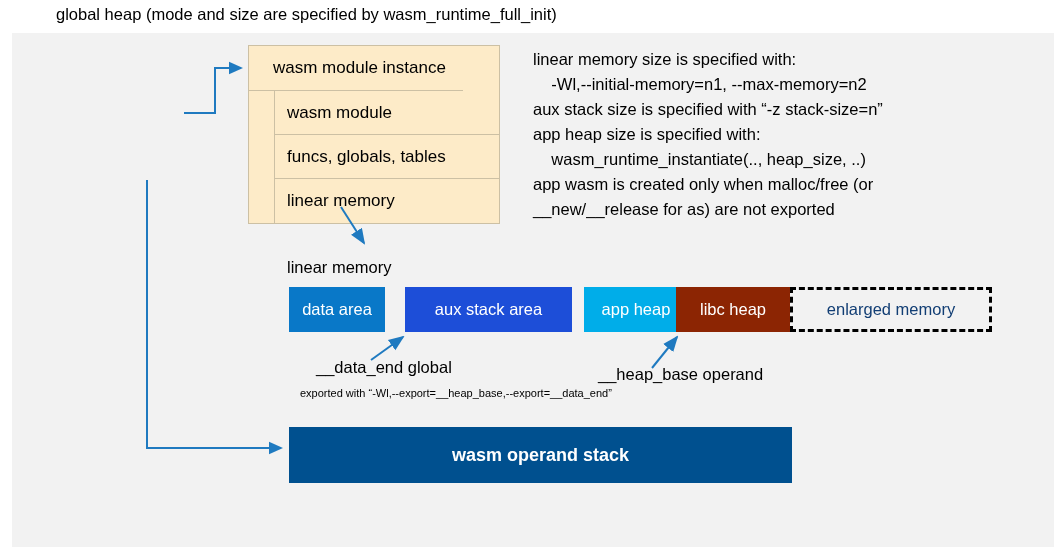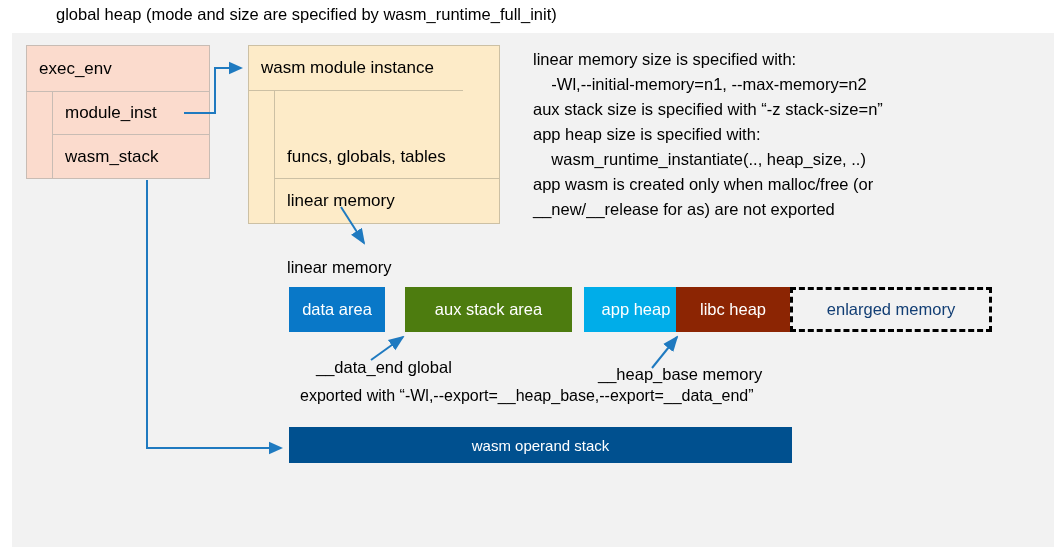--- a/index.html
+++ b/index.html
@@ -98,21 +98,21 @@
   }
   #wmi-header {
     left: 0px;
     top: 0px;
     width: 214px;
     height: 45px;
     border-bottom: 1px solid #ccc0a4;
     box-sizing: border-box;
     display: flex;
     align-items: center;
-    padding-left: 12px;
+    padding-left: 24px;
     font-size: 17px;
   }
   #wmi-gutter {
     left: 0px;
     top: 45px;
     width: 26px;
     height: 132px;
     border-right: 1px solid #ccc0a4;
     box-sizing: border-box;
   }
@@ -175,35 +175,36 @@
     font-size: 16.5px;
   }
   #ann-heap-base {
     left: 598px;
     top: 365px;
     font-size: 16.5px;
   }
   #ann-exported {
     left: 300px;
     top: 387px;
-    font-size: 16px;
+    font-size: 11px;
   }
 
   
   #operand-stack-box {
     left: 289px;
     top: 427px;
     width: 503px;
-    height: 36px;
+    height: 56px;
     background: #00508f;
     display: flex;
     align-items: center;
     justify-content: center;
     color: #ffffff;
-    font-size: 15px;
+    font-size: 18px;
+    font-weight: bold;
   }
 
   
   #bottom-notes {
     left: 186px;
     top: 481px;
     width: 850px;
     font-size: 16.5px;
     line-height: 26px;
     white-space: pre;
@@ -220,54 +221,49 @@
 </style>
 </head>
 <body style="background: rgb(255, 255, 255);">
 
 <div id="root">
 
   <div class="abs" id="page-title">global heap (mode and size are specified by wasm_runtime_full_init)</div>
 
   <div class="abs" id="backdrop" style="background: rgb(242, 242, 242);"></div>
 
-  <div class="abs" id="exec-env-box" style="background: rgb(251, 219, 205); border-color: rgb(200, 188, 180);">
-    <div class="abs" id="exec-env-header">exec_env</div>
-    <div class="abs" id="exec-env-gutter"></div>
-    <div class="abs exec-row" id="exec-row-module-inst">module_inst</div>
-    <div class="abs exec-row" id="exec-row-wasm-stack">wasm_stack</div>
-  </div>
 
   <div class="abs" id="wmi-box" style="background: rgb(253, 235, 200); border-color: rgb(204, 192, 164);">
     <div class="abs" id="wmi-header">wasm module instance</div>
     <div class="abs" id="wmi-gutter"></div>
+    <div class="abs wmi-row" id="wmi-row-0">wasm module</div>
     <div class="abs wmi-row" id="wmi-row-1">funcs, globals, tables</div>
     <div class="abs wmi-row" id="wmi-row-2">linear memory</div>
   </div>
 
   <div class="abs" id="notes-block">linear memory size is specified with:
     -Wl,--initial-memory=n1, --max-memory=n2
 aux stack size is specified with “-z stack-size=n”
 app heap size is specified with:
     wasm_runtime_instantiate(.., heap_size, ..)
 app wasm is created only when malloc/free (or
 __new/__release for as) are not exported</div>
 
   <div class="abs" id="linear-memory-label">linear memory</div>
 
   <div class="abs" id="memory-bar">
       <div class="abs mem-seg" style="left: 0px; width: 96px; background: rgb(9, 120, 200); color: rgb(255, 255, 255);">data area</div>
-      <div class="abs mem-seg" style="left: 116px; width: 167px; background: #4d7c0f; color: rgb(255, 255, 255);">aux stack area</div>
+      <div class="abs mem-seg" style="left: 116px; width: 167px; background: #1d4ed8; color: rgb(255, 255, 255);">aux stack area</div>
       <div class="abs mem-seg" style="left: 283px; width: 104px; background: rgb(0, 173, 233); color: rgb(255, 255, 255); margin-left: 12px;">app heap</div>
       <div class="abs mem-seg" style="left: 387px; width: 114px; background: rgb(140, 37, 3); color: rgb(255, 255, 255);">libc heap</div>
       <div class="abs mem-seg dashed" style="left: 501px; width: 202px; color: rgb(18, 62, 116);">enlarged memory</div>
     </div>
 
   <div class="abs" id="ann-data-end">__data_end global</div>
-  <div class="abs" id="ann-heap-base">__heap_base memory</div>
+  <div class="abs" id="ann-heap-base">__heap_base operand</div>
   <div class="abs" id="ann-exported">exported with “-Wl,--export=__heap_base,--export=__data_end”</div>
 
   <div class="abs" id="operand-stack-box" style="background: rgb(0, 80, 143); color: rgb(255, 255, 255);">wasm operand stack</div>
 
 
   <svg class="abs" id="connectors" viewBox="0 0 1054 547">
     <defs>
       <marker id="arrowhead" markerWidth="7" markerHeight="7" refX="6" refY="3.5" orient="auto" markerUnits="strokeWidth">
         <path d="M0,0.4 L7,3.5 L0,6.6 z" fill="#1f7ac0"></path>
       </marker>

